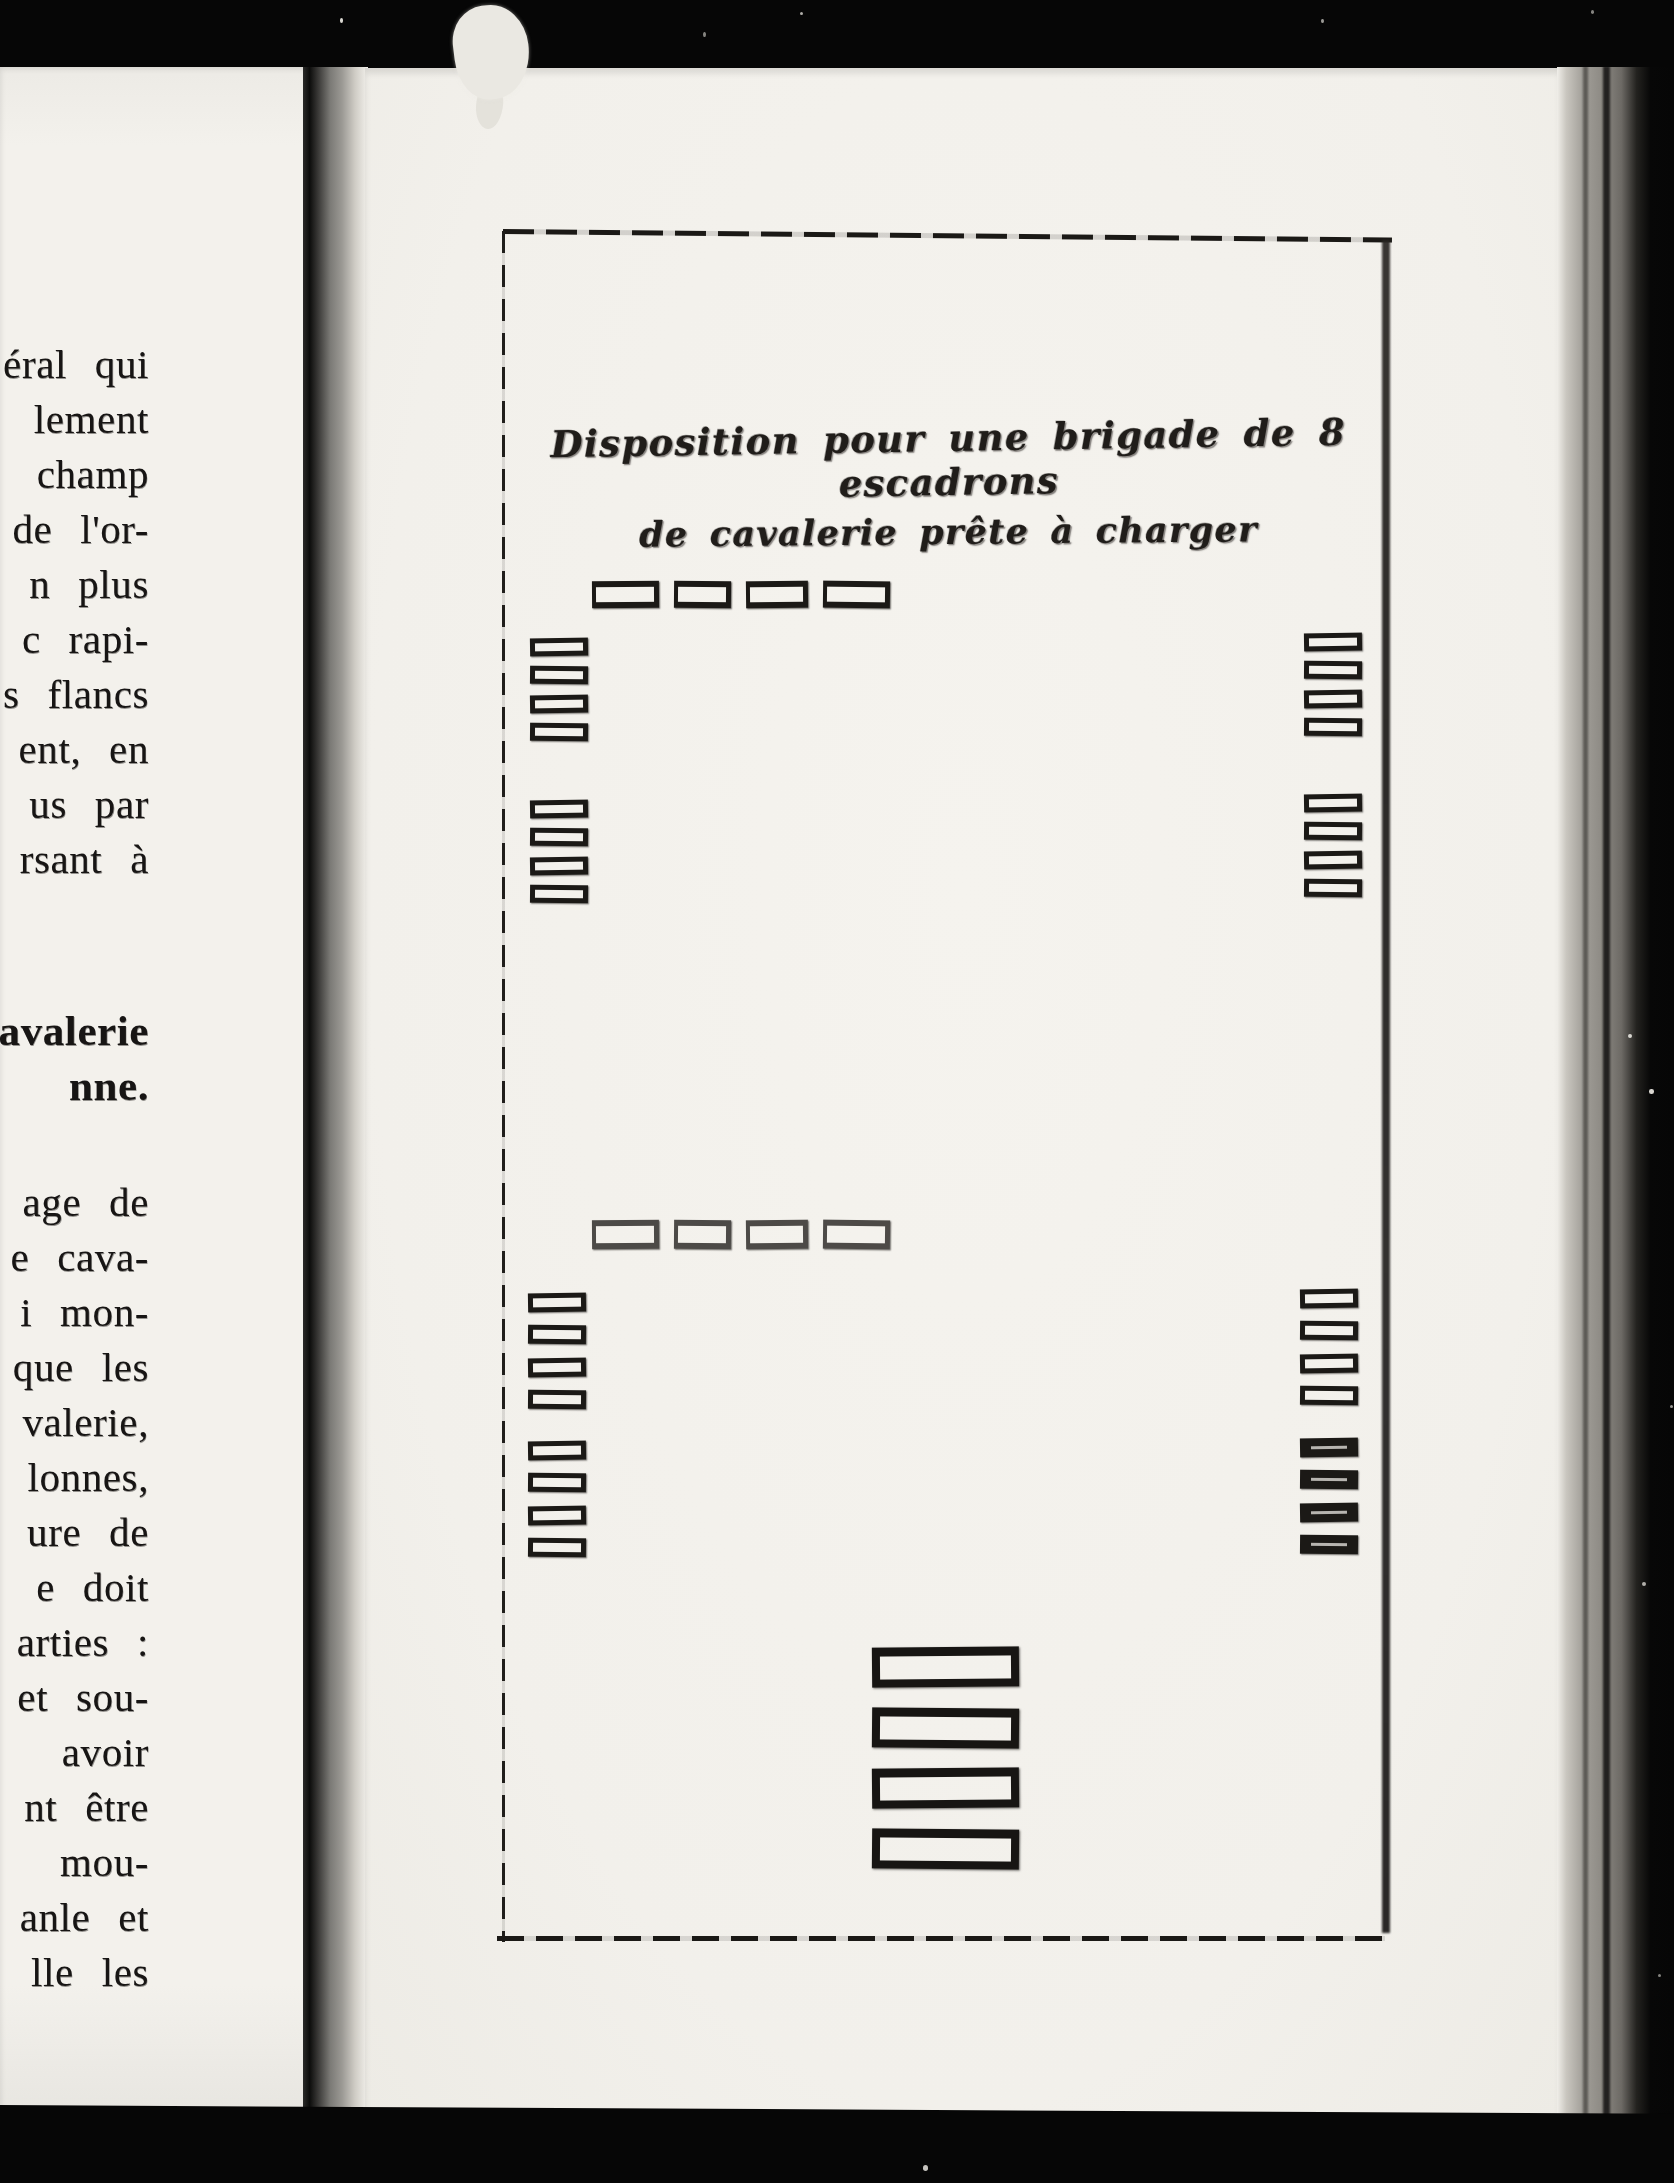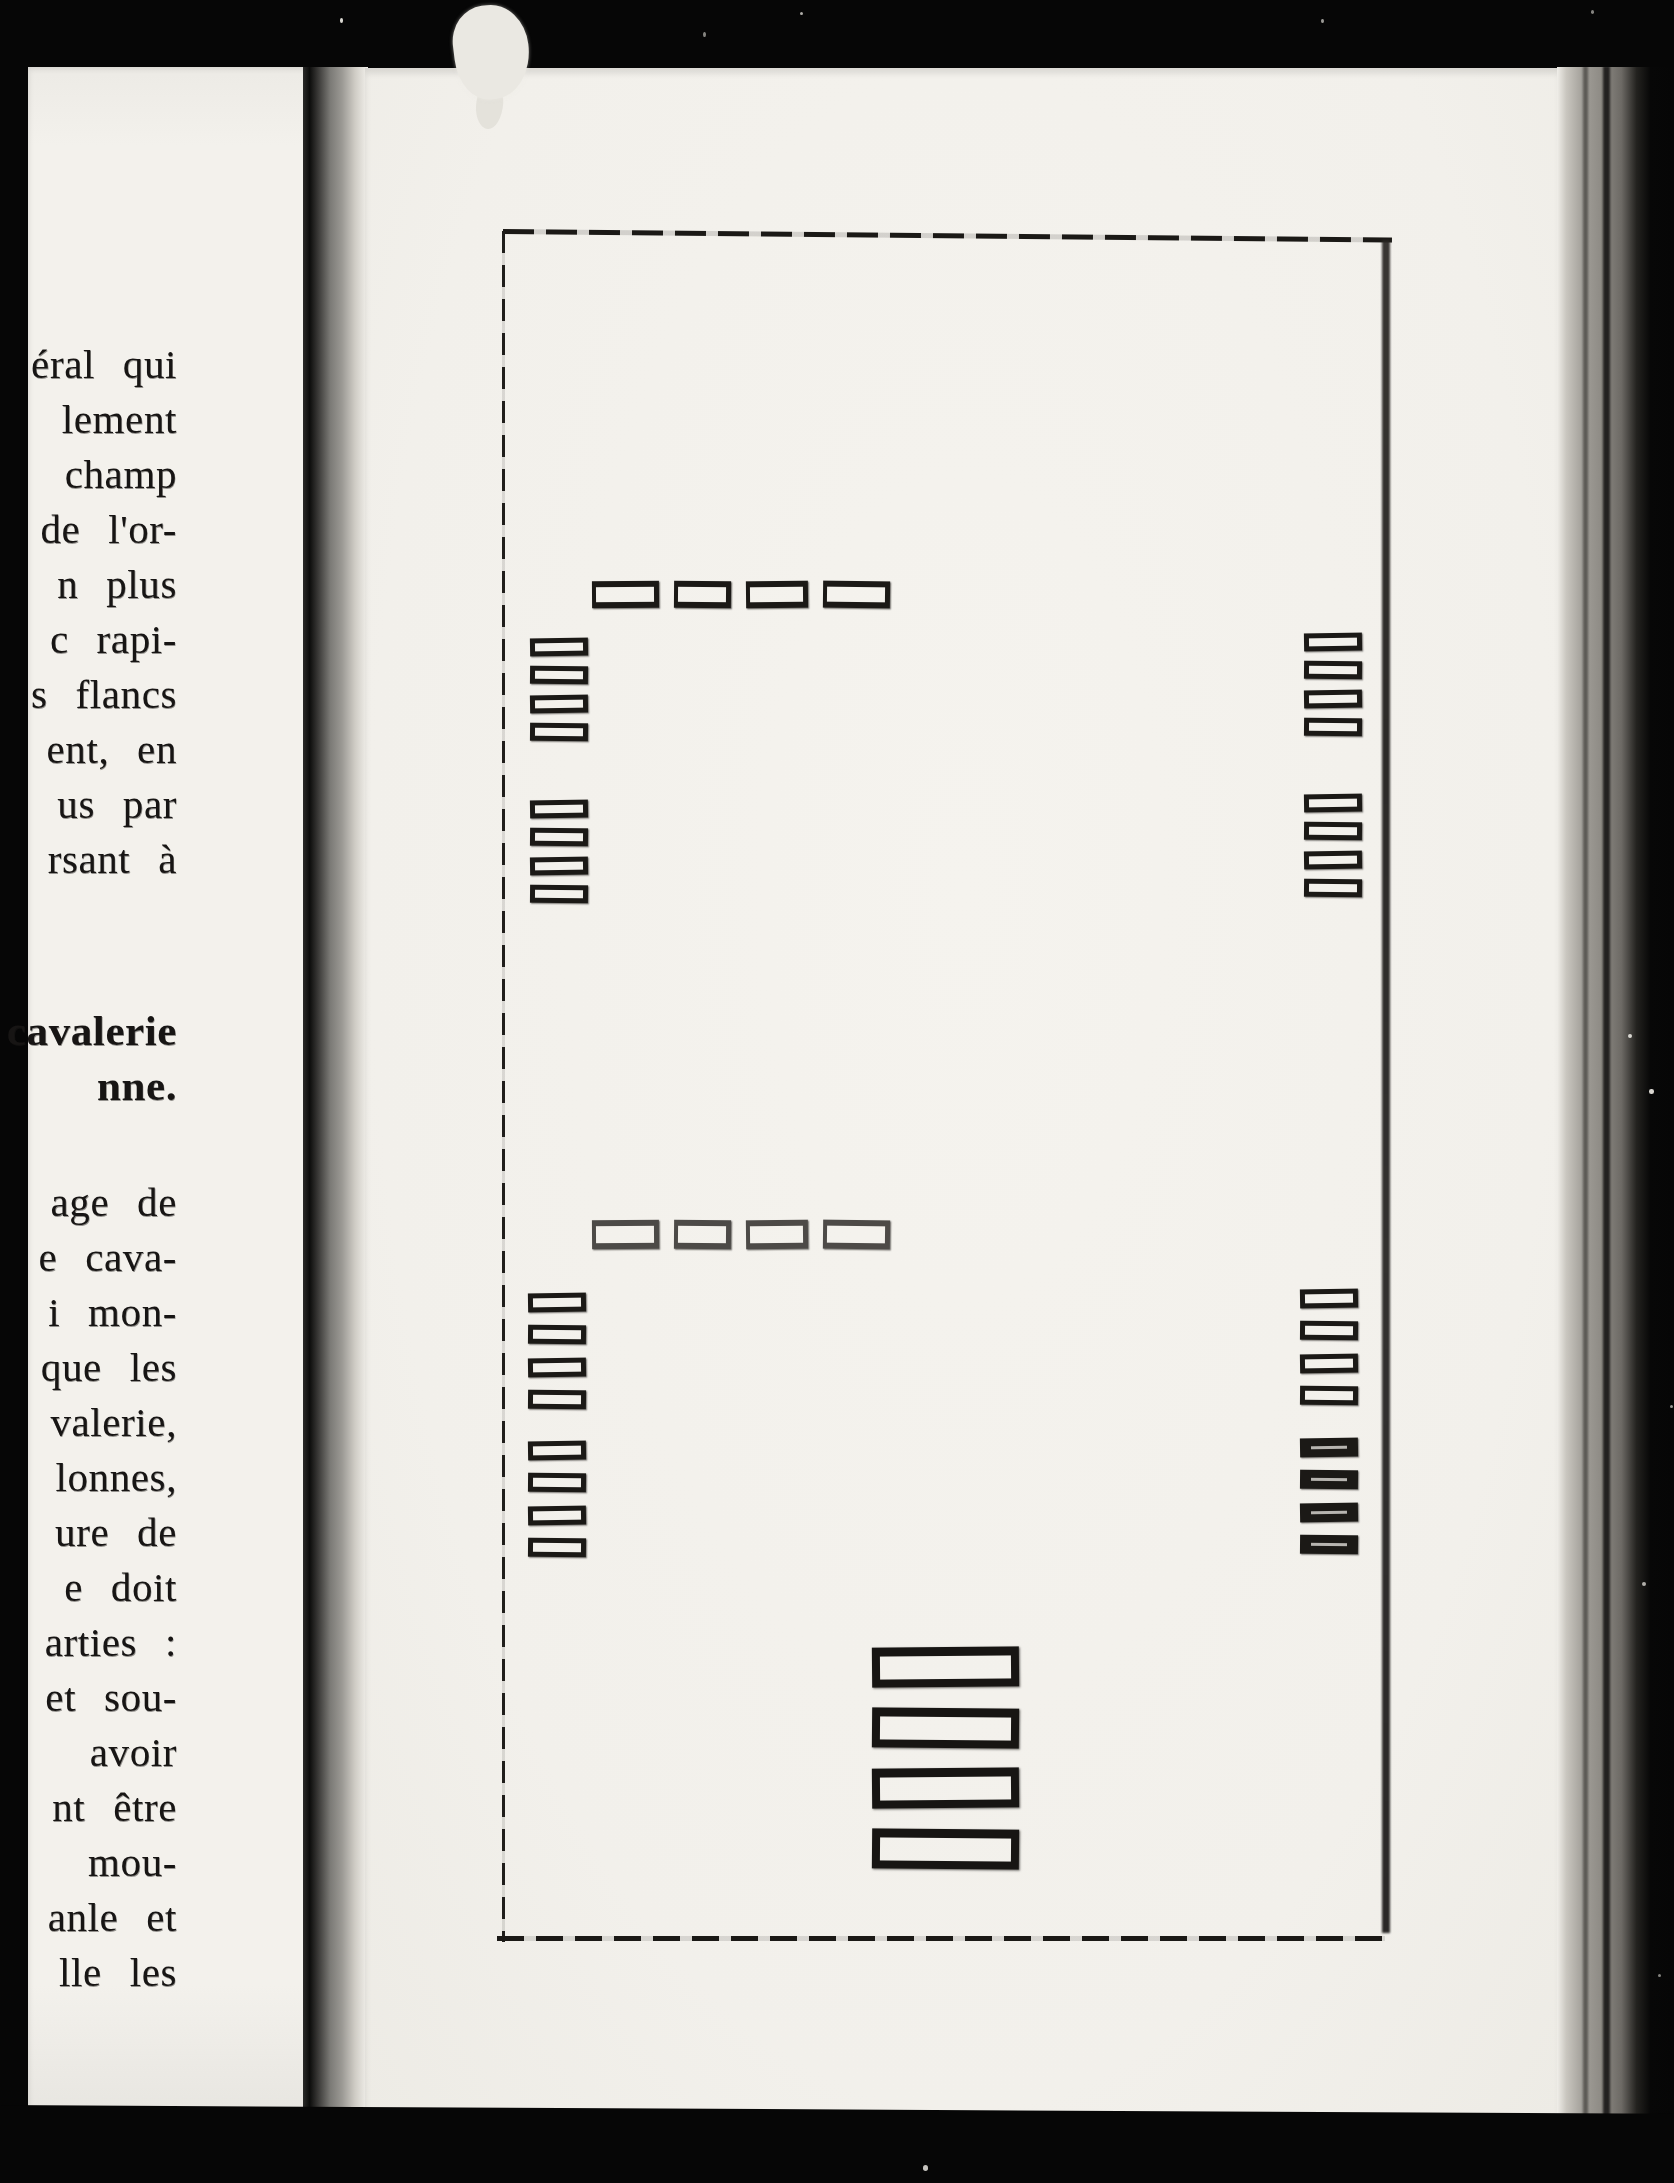--- a/index.html
+++ b/index.html
@@ -2,21 +2,21 @@
 <html style="font-size:10.3px"><head>
 <meta charset="utf-8">
 <style>
   html,body{margin:0;padding:0;background:#060606;}
   #stage{position:relative;width:1675px;height:2183px;background:#060606;overflow:hidden;
          font-family:"Liberation Serif",serif;}
 
   
   .left-page{position:absolute;left:0;top:63px;width:308px;height:2045px;
     background:linear-gradient(180deg,#eceae5 0,#f3f1ec 4%,#f3f1ec 94%,#e8e6e1 100%);
-    box-shadow:inset 0 5.2px 6.5px rgba(0,0,0,.12);margin-left:28px;}
+    box-shadow:inset 0 5.2px 6.5px rgba(0,0,0,.12);}
   .left-text{position:absolute;top:274px;right:159px;text-align:right;color:#171514;
     font-size:41px;line-height:55px;word-spacing:17px;letter-spacing:0.6px;
     text-shadow:0.6px 0.6px 0.6px rgba(30,28,26,.45);}
   .pline{white-space:nowrap;}
   .pline.bold{font-weight:bold;font-size:43px;}
 
   
   .gutter{position:absolute;left:303px;top:63px;width:65px;height:2046px;
     background:linear-gradient(90deg,#2a2a28 0,#0c0c0b 10%,#3c3b39 24%,#7b7a76 42%,
                #9b9994 60%,#cfccc5 80%,#f3f1ec 100%);}
@@ -146,20 +146,24 @@
 
   <div class="gutter"></div>
 
   <div class="main-page">
 
     <div class="frame-top"></div>
     <div class="frame-left"></div>
     <div class="frame-right"></div>
     <div class="frame-bottom"></div>
 
+    <div class="fig-title" id="t1">
+      <div class="l1">Disposition pour une brigade de 8 escadrons</div>
+      <div class="l2">de cavalerie prête à charger</div>
+    </div>
 
     <div class="front-row" id="row1">
         <div class="front-sq"></div>
         <div class="front-sq"></div>
         <div class="front-sq"></div>
         <div class="front-sq"></div>
       </div>
 
     <div class="col-group" id="f1l1">
         <div class="sq"></div>

